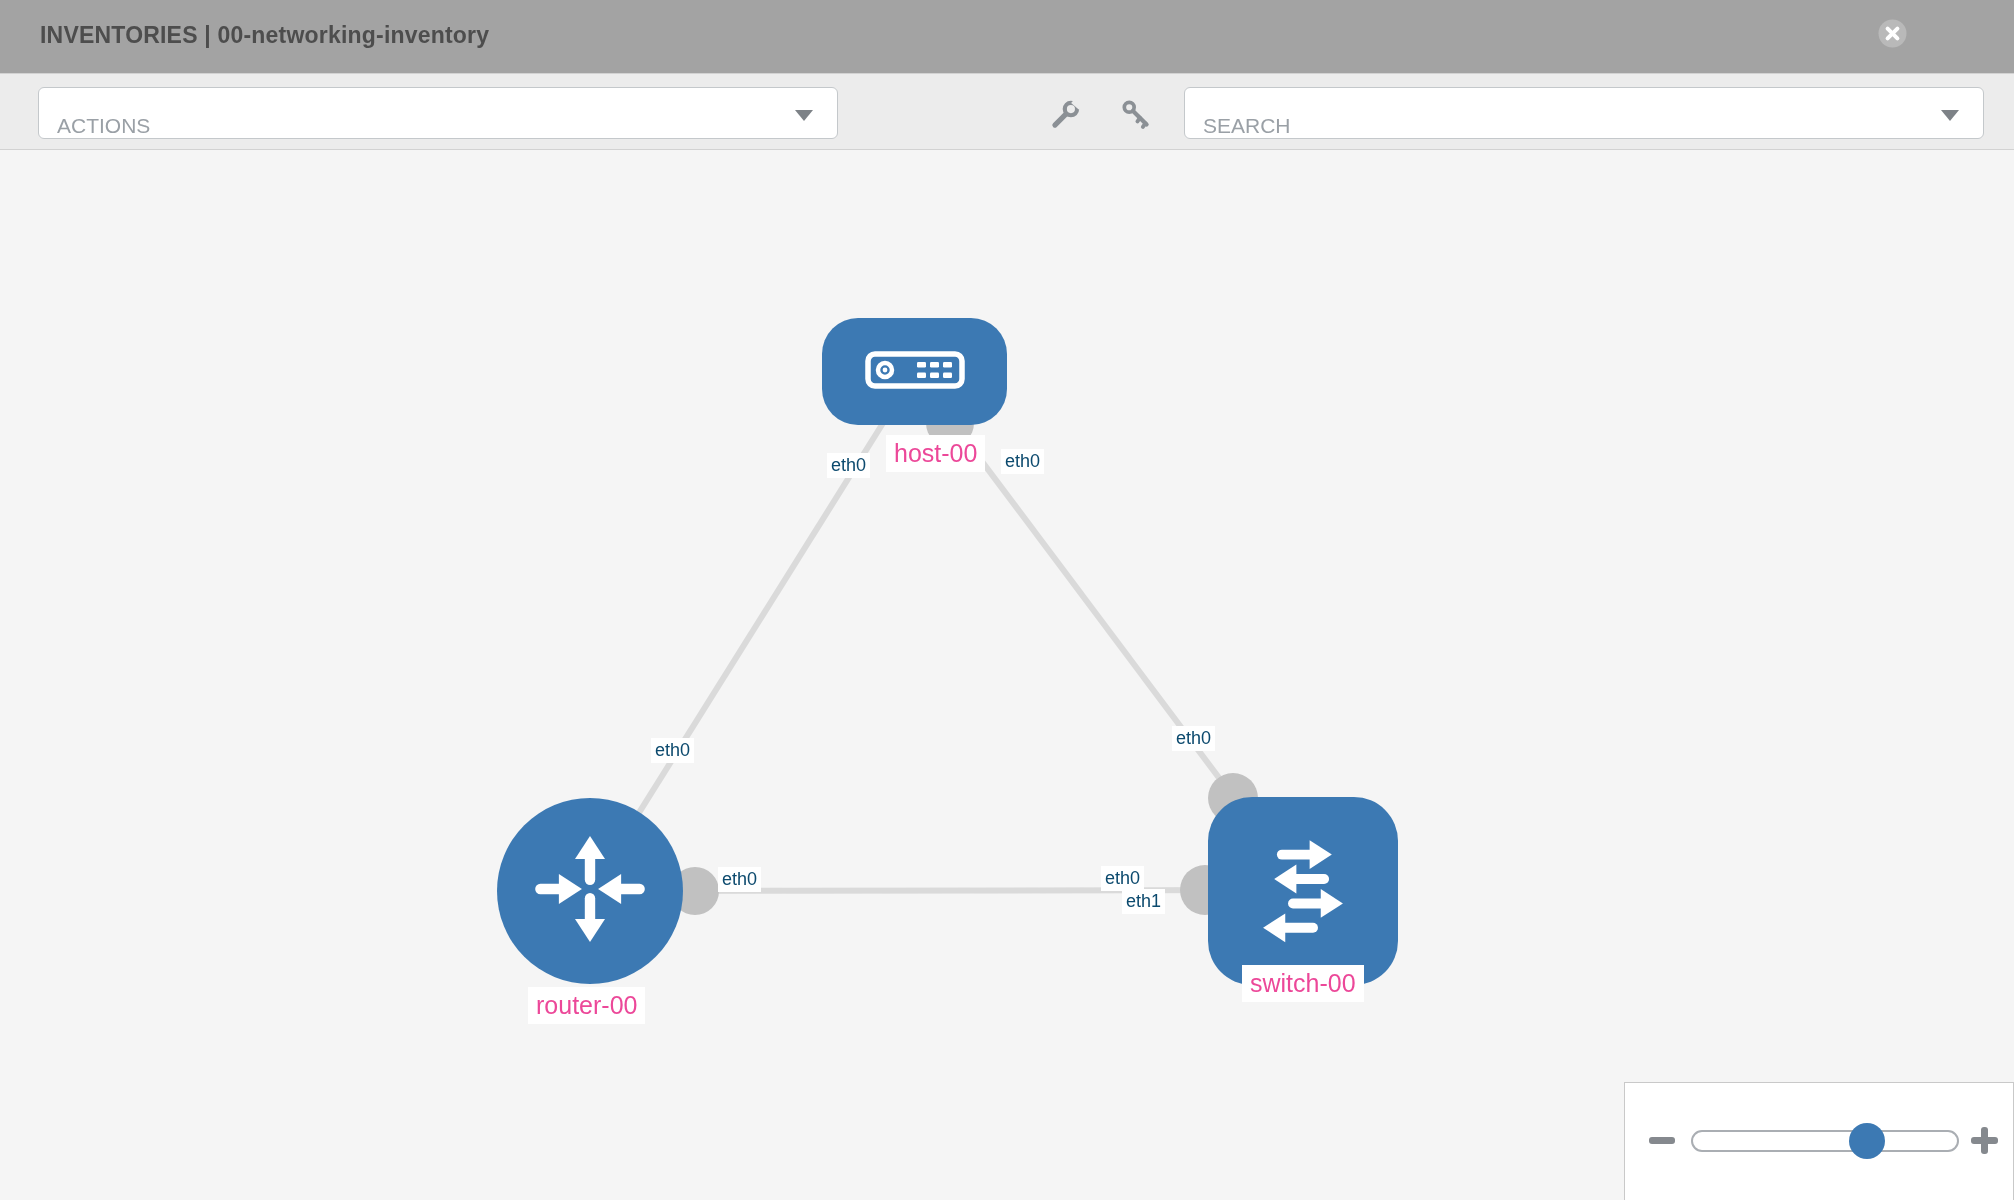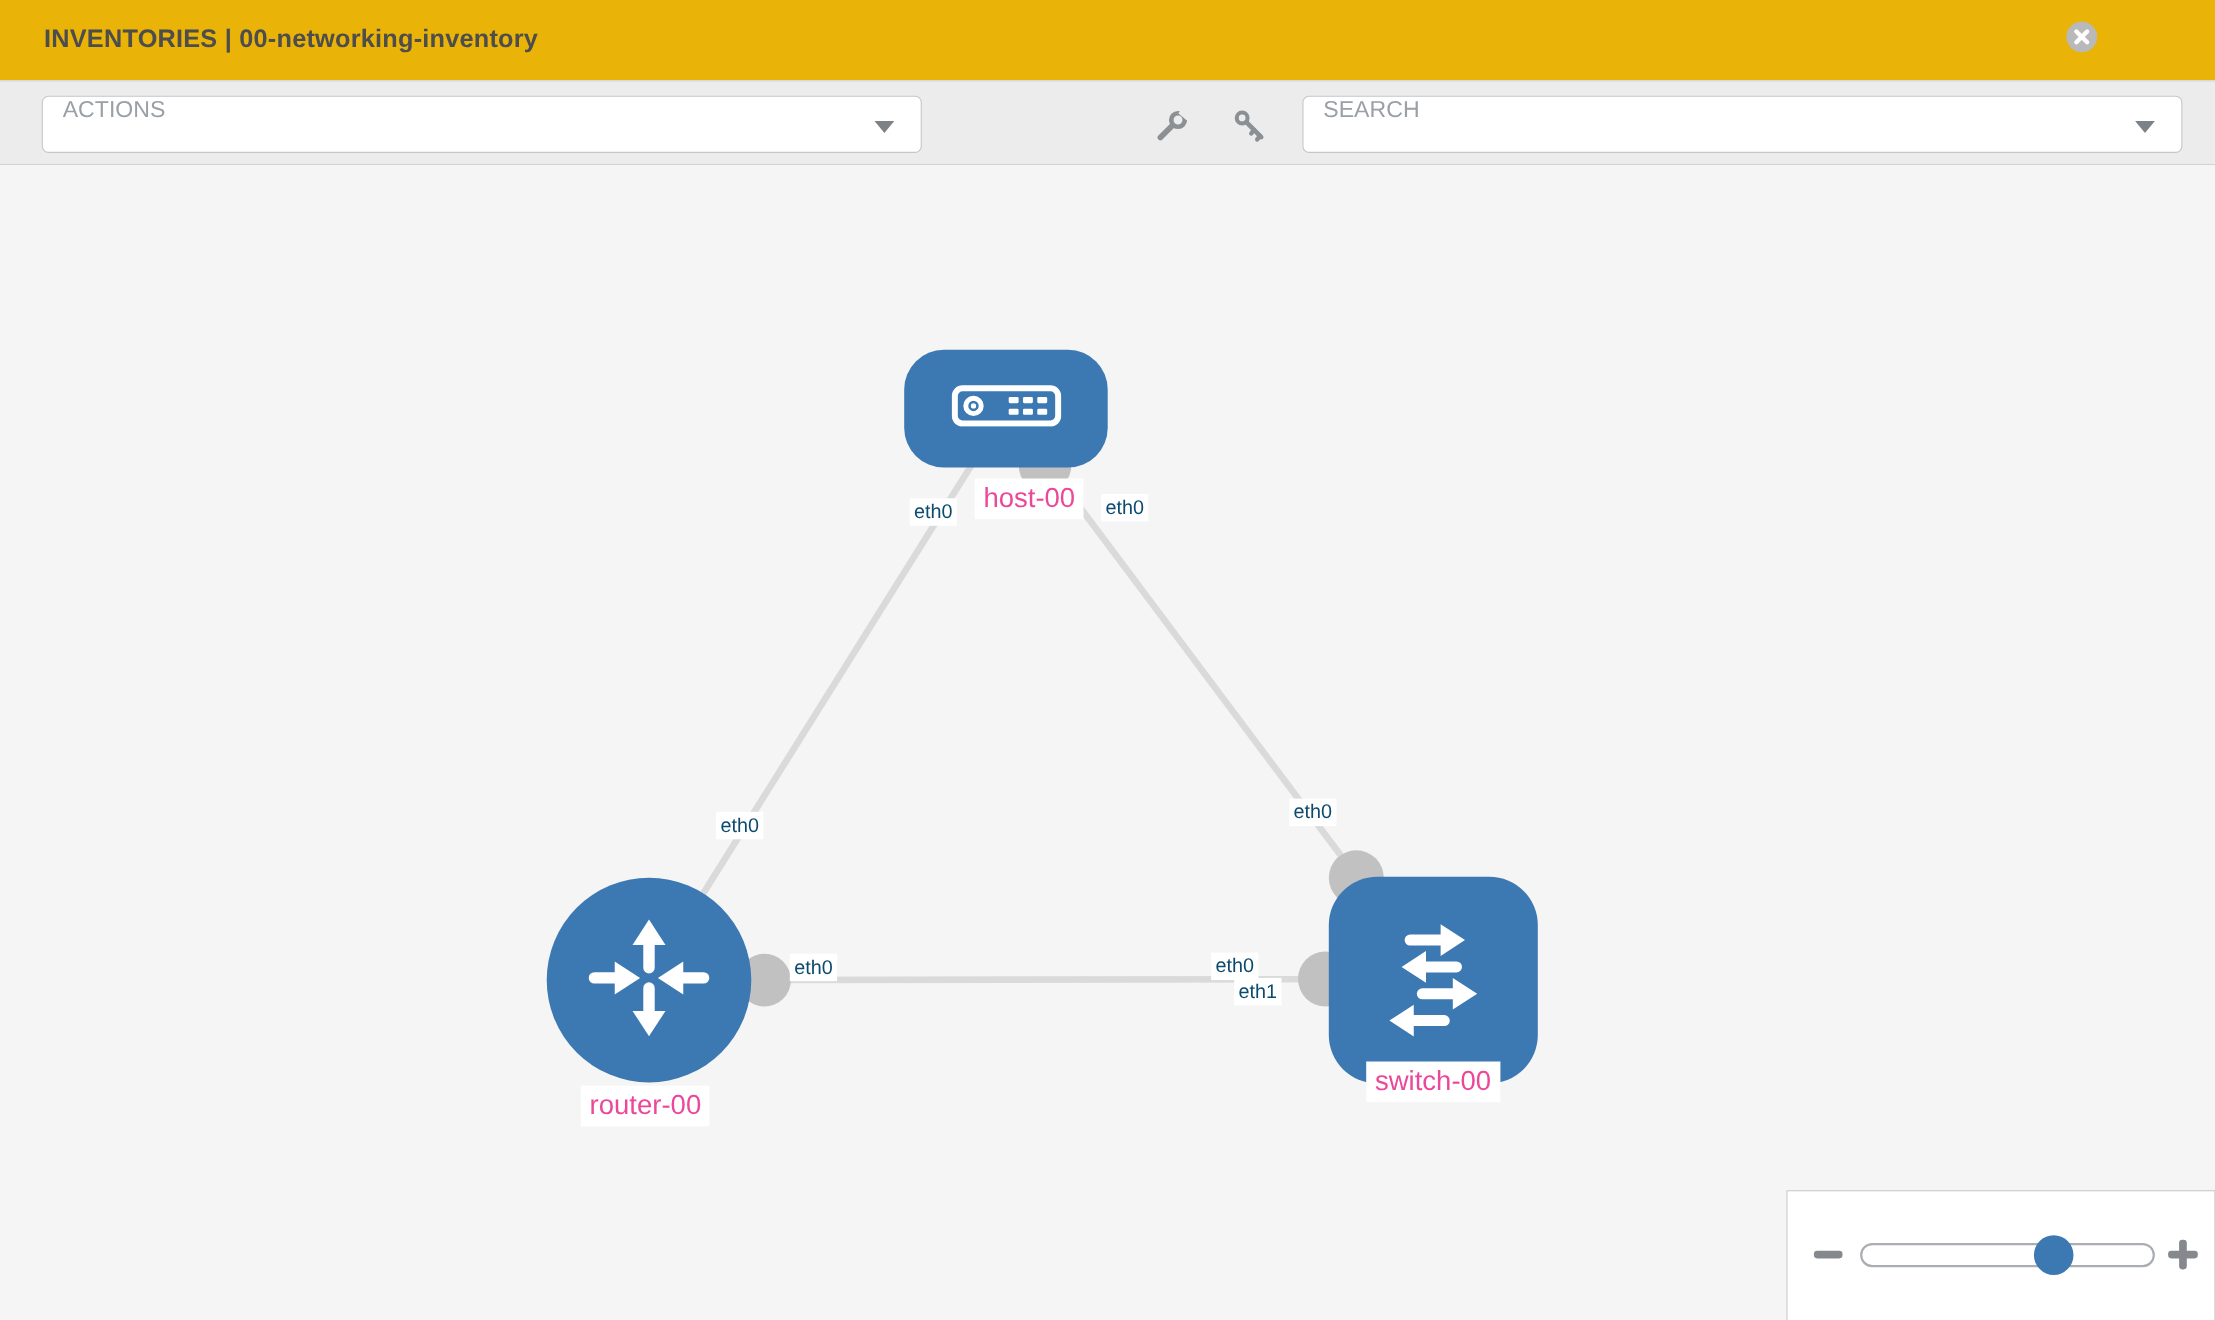--- a/index.html
+++ b/index.html
@@ -1,31 +1,31 @@
 <!DOCTYPE html>
 <html><head>
 <meta charset="utf-8">
 <style>
   * { margin:0; padding:0; box-sizing:border-box; }
   html,body { width:2014px; height:1200px; overflow:hidden; background:#ffffff;
               font-family:"Liberation Sans","DejaVu Sans",sans-serif; }
   .stage { position:relative; width:2014px; height:1200px; }
 
   
-  .header { position:absolute; top:0; left:0; width:2014px; height:73px; background:#eab308; }
+  .header { position:absolute; top:0; left:0; width:2014px; height:73px; background:#a3a3a3; }
   .page-title { position:absolute; left:40px; top:0; height:73px; line-height:70px;
                 font-size:23px; font-weight:bold; color:#4d4d4d; letter-spacing:.2px; }
   .close-btn { position:absolute; right:107px; top:19px; width:29px; height:29px; border:none;
                background:transparent; cursor:pointer; }
 
   
   .toolbar { position:absolute; top:73px; left:0; width:2014px; height:77px; background:#ececec;
              border-top:1px solid #d2d2d2; border-bottom:1px solid #d2d2d2; }
   .select-box { position:absolute; top:13px; height:52px; background:#ffffff;
-                border:1px solid #c4c8cb; border-radius:6px; display:flex; align-items:flex-start;
+                border:1px solid #c4c8cb; border-radius:6px; display:flex; align-items:flex-end;
                 padding-left:18px; font-size:21px; color:#9aa0a6; cursor:pointer; }
   .select-actions { left:38px; width:800px; }
   .select-search  { left:1184px; width:800px; }
   .caret { position:absolute; right:24px; top:22px; width:0; height:0;
            border-left:9px solid transparent; border-right:9px solid transparent;
            border-top:11px solid #7d8287; }
   .tool-icon-btn { position:absolute; top:24px; width:32px; height:32px; border:none;
                    background:transparent; cursor:pointer; }
   .btn-wrench { left:1050px; }
   .btn-key    { left:1120px; }

